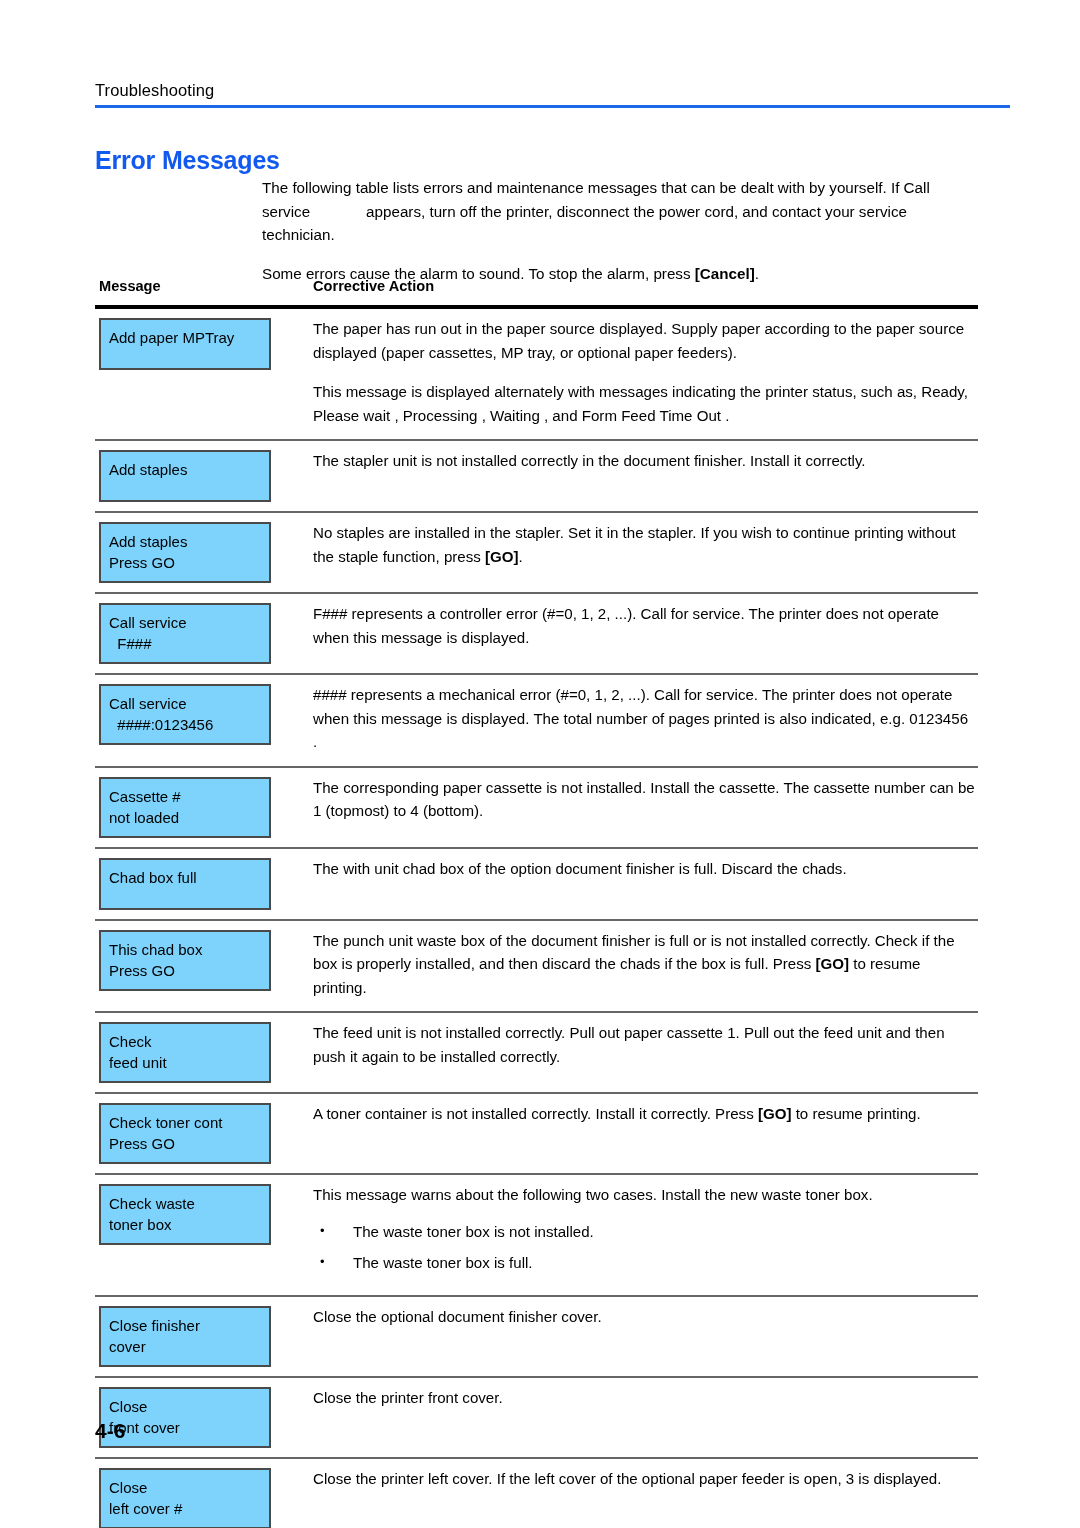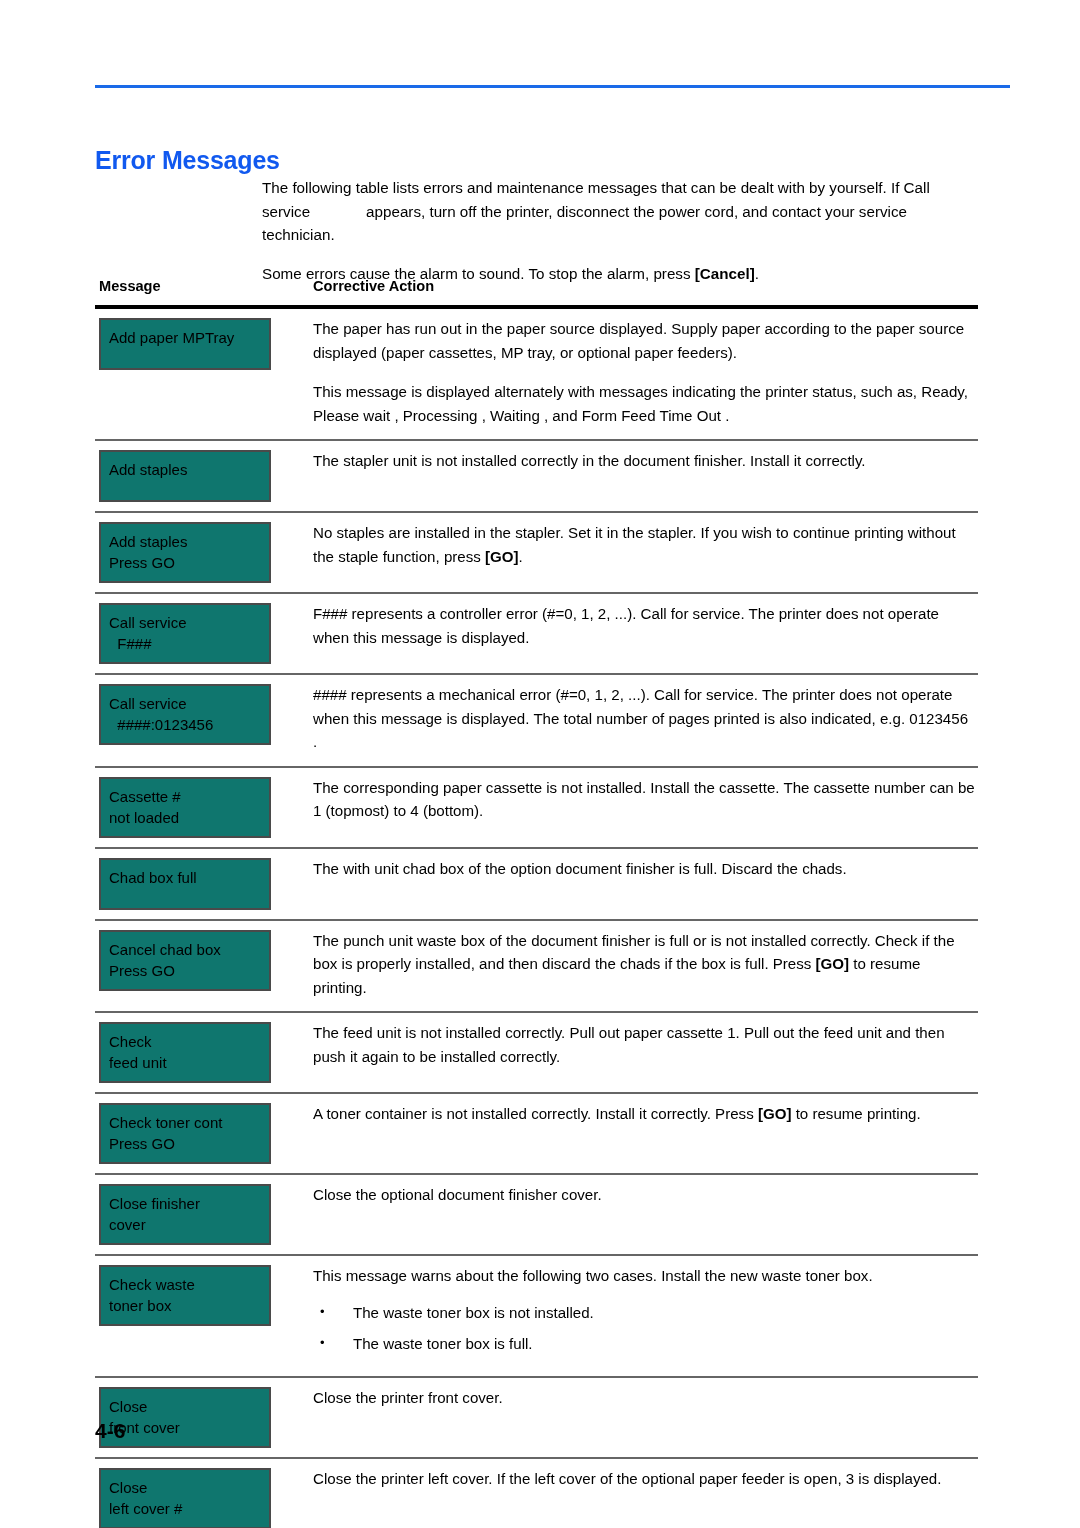--- a/index.html
+++ b/index.html
@@ -120,21 +120,21 @@
 
   
   .lcd {
     border: 2px solid #4a4a4a;
     box-sizing: border-box;
     width: 172px;
     min-height: 52px;
     padding: 7px 8px 8px 8px;
     font-size: 15px;
     line-height: 21px;
-    background: #0f766e;
+    background: #7dd3fc;
     white-space: pre;
   }
   .lcd.h2 { min-height: 52px; }
 
   .action-text {
     font-size: 15.1px;
     line-height: 23.5px;
     margin: 0;
   }
   .action-text + .action-text {
@@ -169,20 +169,21 @@
     font-weight: bold;
     color: #000;
   }
 </style>
 </head>
 <body>
 
 <div class="page">
 
   <div class="header">
+    <div class="header-title">Troubleshooting</div>
     <div class="header-rule"></div>
   </div>
 
   <h1 class="section-heading">Error Messages</h1>
 
   <div class="intro">
     <p>
       <span>The following table lists errors and maintenance messages that can be dealt with by yourself. If</span>
       <span>Call service</span><span class="gap-token"></span><span>appears, turn off the printer, disconnect the power cord, and contact your service technician.</span>
     </p>
@@ -269,21 +270,21 @@
           <td class="msg-cell">
             <div class="lcd">Chad box full</div>
           </td>
           <td class="action-cell">
             <p class="action-text">The with unit chad box of the option document finisher is full. Discard the chads.</p>
           </td>
         </tr>
 
         <tr>
           <td class="msg-cell">
-            <div class="lcd h2">Cancel chad box
+            <div class="lcd h2">This chad box
 Press GO</div>
           </td>
           <td class="action-cell">
             <p class="action-text"><span>The punch unit waste box of the document finisher is full or is not installed correctly. Check if the box is properly installed, and then discard the chads if the box is full. Press </span><b class="key">[GO]</b><span> to resume printing.</span></p>
           </td>
         </tr>
 
         <tr>
           <td class="msg-cell">
             <div class="lcd h2">Check
@@ -294,49 +295,49 @@
           </td>
         </tr>
 
         <tr>
           <td class="msg-cell">
             <div class="lcd h2">Check toner cont
 Press GO</div>
           </td>
           <td class="action-cell">
             <p class="action-text"><span>A toner container is not installed correctly. Install it correctly. Press </span><b class="key">[GO]</b><span> to resume printing.</span></p>
-          </td>
-        </tr>
-
-        <tr>
-          <td class="msg-cell">
-            <div class="lcd h2">Close finisher
-cover</div>
-          </td>
-          <td class="action-cell">
-            <p class="action-text">Close the optional document finisher cover.</p>
           </td>
         </tr>
 
         <tr>
           <td class="msg-cell">
             <div class="lcd h2">Check waste
 toner box</div>
           </td>
           <td class="action-cell">
             <p class="action-text">This message warns about the following two cases. Install the new waste toner box.</p>
             <ul class="bullets">
               <li>The waste toner box is not installed.</li>
               <li>The waste toner box is full.</li>
             </ul>
           </td>
         </tr>
 
         <tr>
           <td class="msg-cell">
+            <div class="lcd h2">Close finisher
+cover</div>
+          </td>
+          <td class="action-cell">
+            <p class="action-text">Close the optional document finisher cover.</p>
+          </td>
+        </tr>
+
+        <tr>
+          <td class="msg-cell">
             <div class="lcd h2">Close
 front cover</div>
           </td>
           <td class="action-cell">
             <p class="action-text">Close the printer front cover.</p>
           </td>
         </tr>
 
         <tr>
           <td class="msg-cell">

